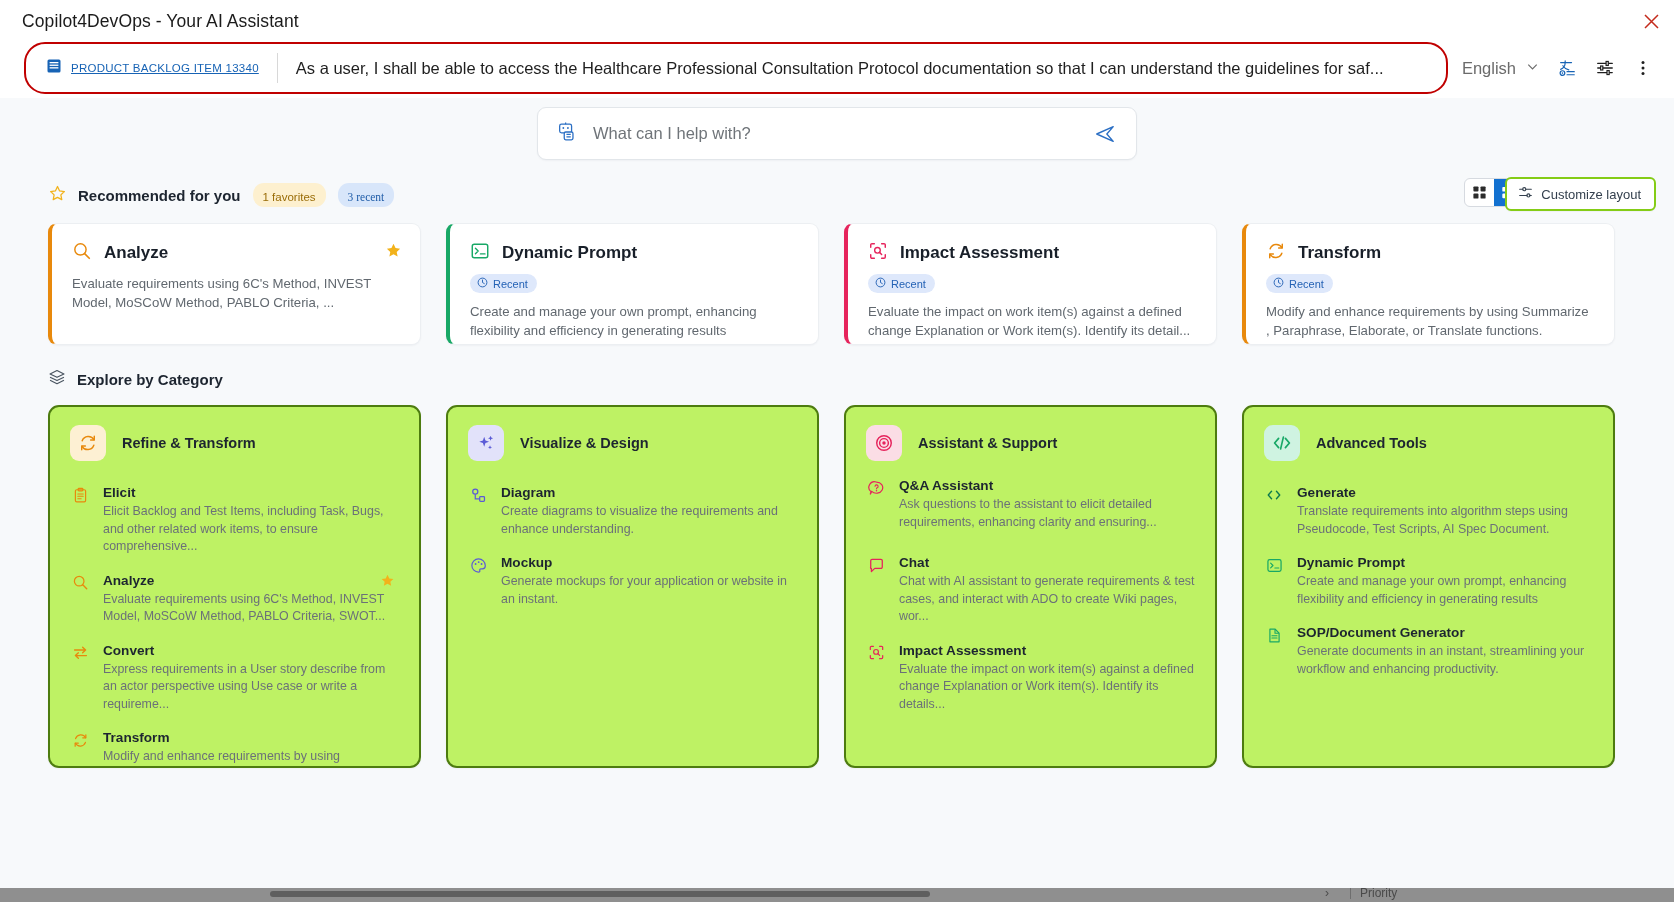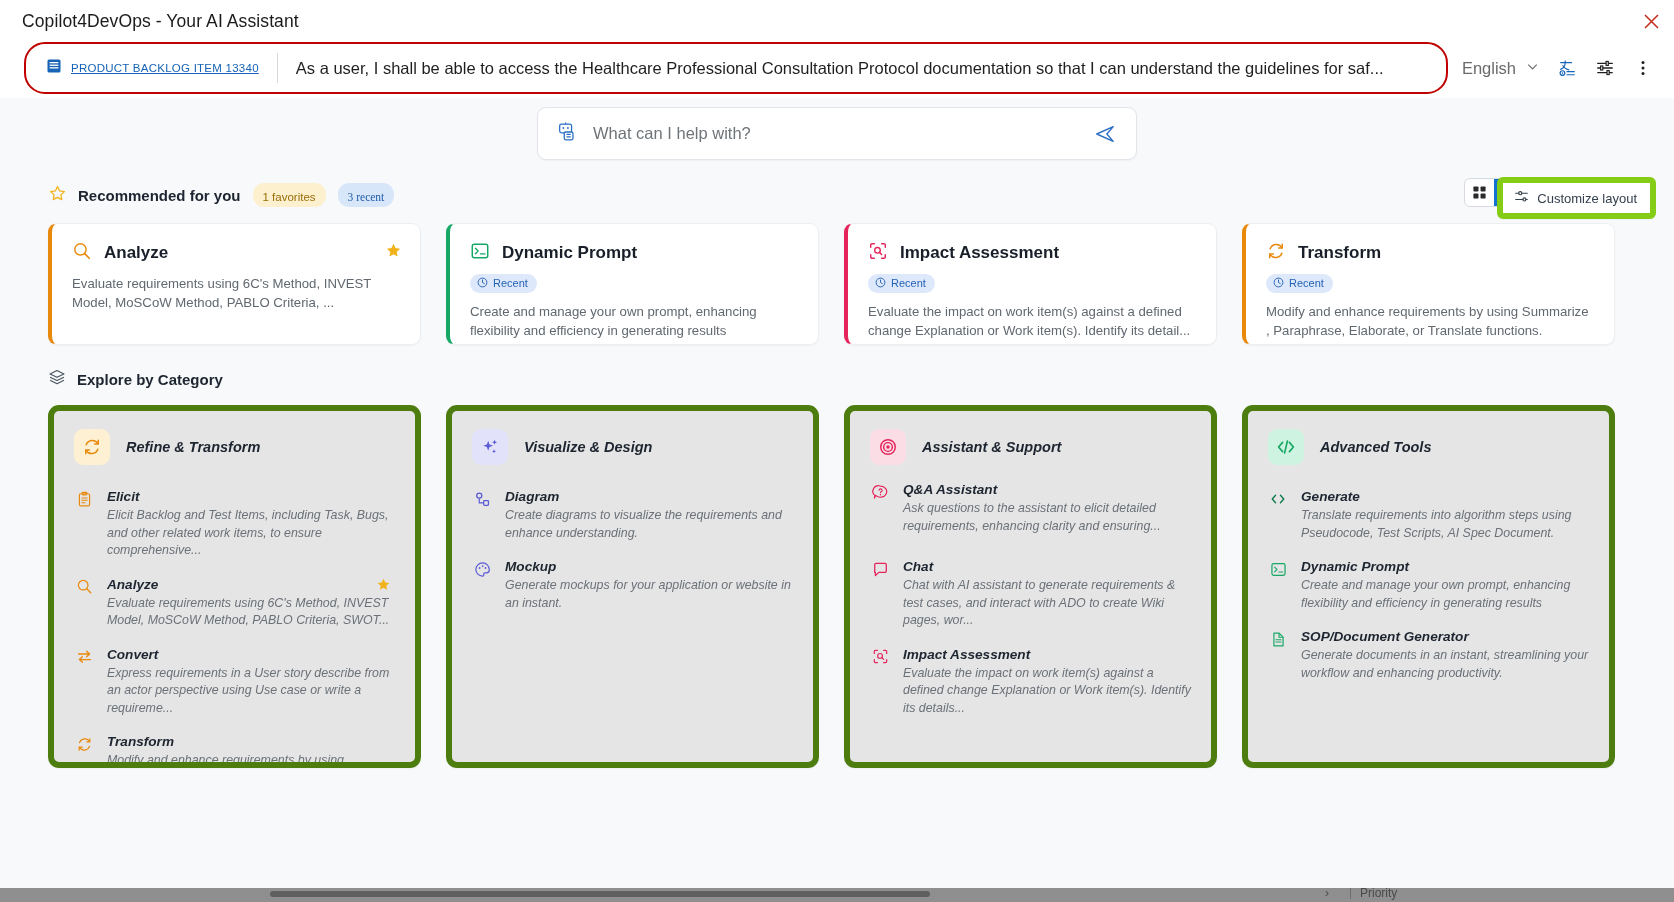--- a/index.html
+++ b/index.html
@@ -125,21 +125,21 @@
   .view-toggles {
     position: absolute; right: 150px; top: -4px;
     display: flex; border: 1px solid #d6dae0; border-radius: 6px; overflow: hidden;
     background: #fff;
   }
   .vt { width: 29px; height: 27px; display:flex; align-items:center; justify-content:center; cursor: pointer; }
   .vt.active { background: #1371d0; }
   .customize {
     position: absolute; right: 18px; top: -5px;
     display: flex; align-items: center; gap: 8px;
-    background: #fff; border: 6px solid #84cc16; border-radius: 6px;
+    background: #fff; border: 2px solid #84cc16; border-radius: 6px;
     padding: 6px 13px 6px 11px; cursor: pointer;
     box-shadow: 0 1px 1px rgba(16,24,40,.03);
   }
   .customize span { font-size: 13px; color: #34404e; }
 
   
   .rec-grid {
     display: grid; grid-template-columns: repeat(4, 373px);
     gap: 25px;
     margin: 15px 0 0 48px;
@@ -153,45 +153,44 @@
     border-left-width: 4px; border-left-style: solid;
     padding: 17px 20px 0 20px;
     box-shadow: 0 1px 2px rgba(16,24,40,.04);
     cursor: pointer;
     overflow: hidden;
   }
   .rc-head { display: flex; align-items: center; gap: 12px; }
   .rc-title { font-size: 17px; font-weight: bold; color: #181f29; }
   .rc-star { position: absolute; right: 18px; top: 18px; }
   .rc-badge {
-    display: inline-flex; gap: 5px;
+    display: inline-flex; align-items: center; gap: 5px;
     background: #dee8fb; color: #2462b5;
     font-size: 11px; border-radius: 10px; padding: 3px 9px 3px 7px;
     margin-top: 9px;
   }
   .rc-desc {
     margin-top: 9px;
     font-size: 13.2px; line-height: 19px; color: #61686f;
   }
 
   
   .cat-grid {
     display: grid; grid-template-columns: repeat(4, 373px);
     gap: 25px;
     margin: 13px 0 0 48px;
   }
   .cat-card {
-    background: #e5e5e5;
-    border: 6px solid #4d7c0f;
+    background: #bef264;
+    border: 2px solid #4d7c0f;
     border-radius: 11px;
     height: 363px;
     padding: 18px 20px 0 20px;
     box-shadow: 0 1px 2px rgba(16,24,40,.04);
     overflow: hidden;
-    font-style: italic;
   }
   .cat-head { display: flex; align-items: center; gap: 16px; }
   .cat-ico {
     width: 36px; height: 36px; border-radius: 9px;
     display: flex; align-items: center; justify-content: center;
     flex: 0 0 auto;
   }
   .cat-name { font-size: 14.5px; font-weight: bold; color: #1d2530; }
 
   .item { position: relative; margin-top: 17px; padding-left: 33px; cursor: pointer; }

